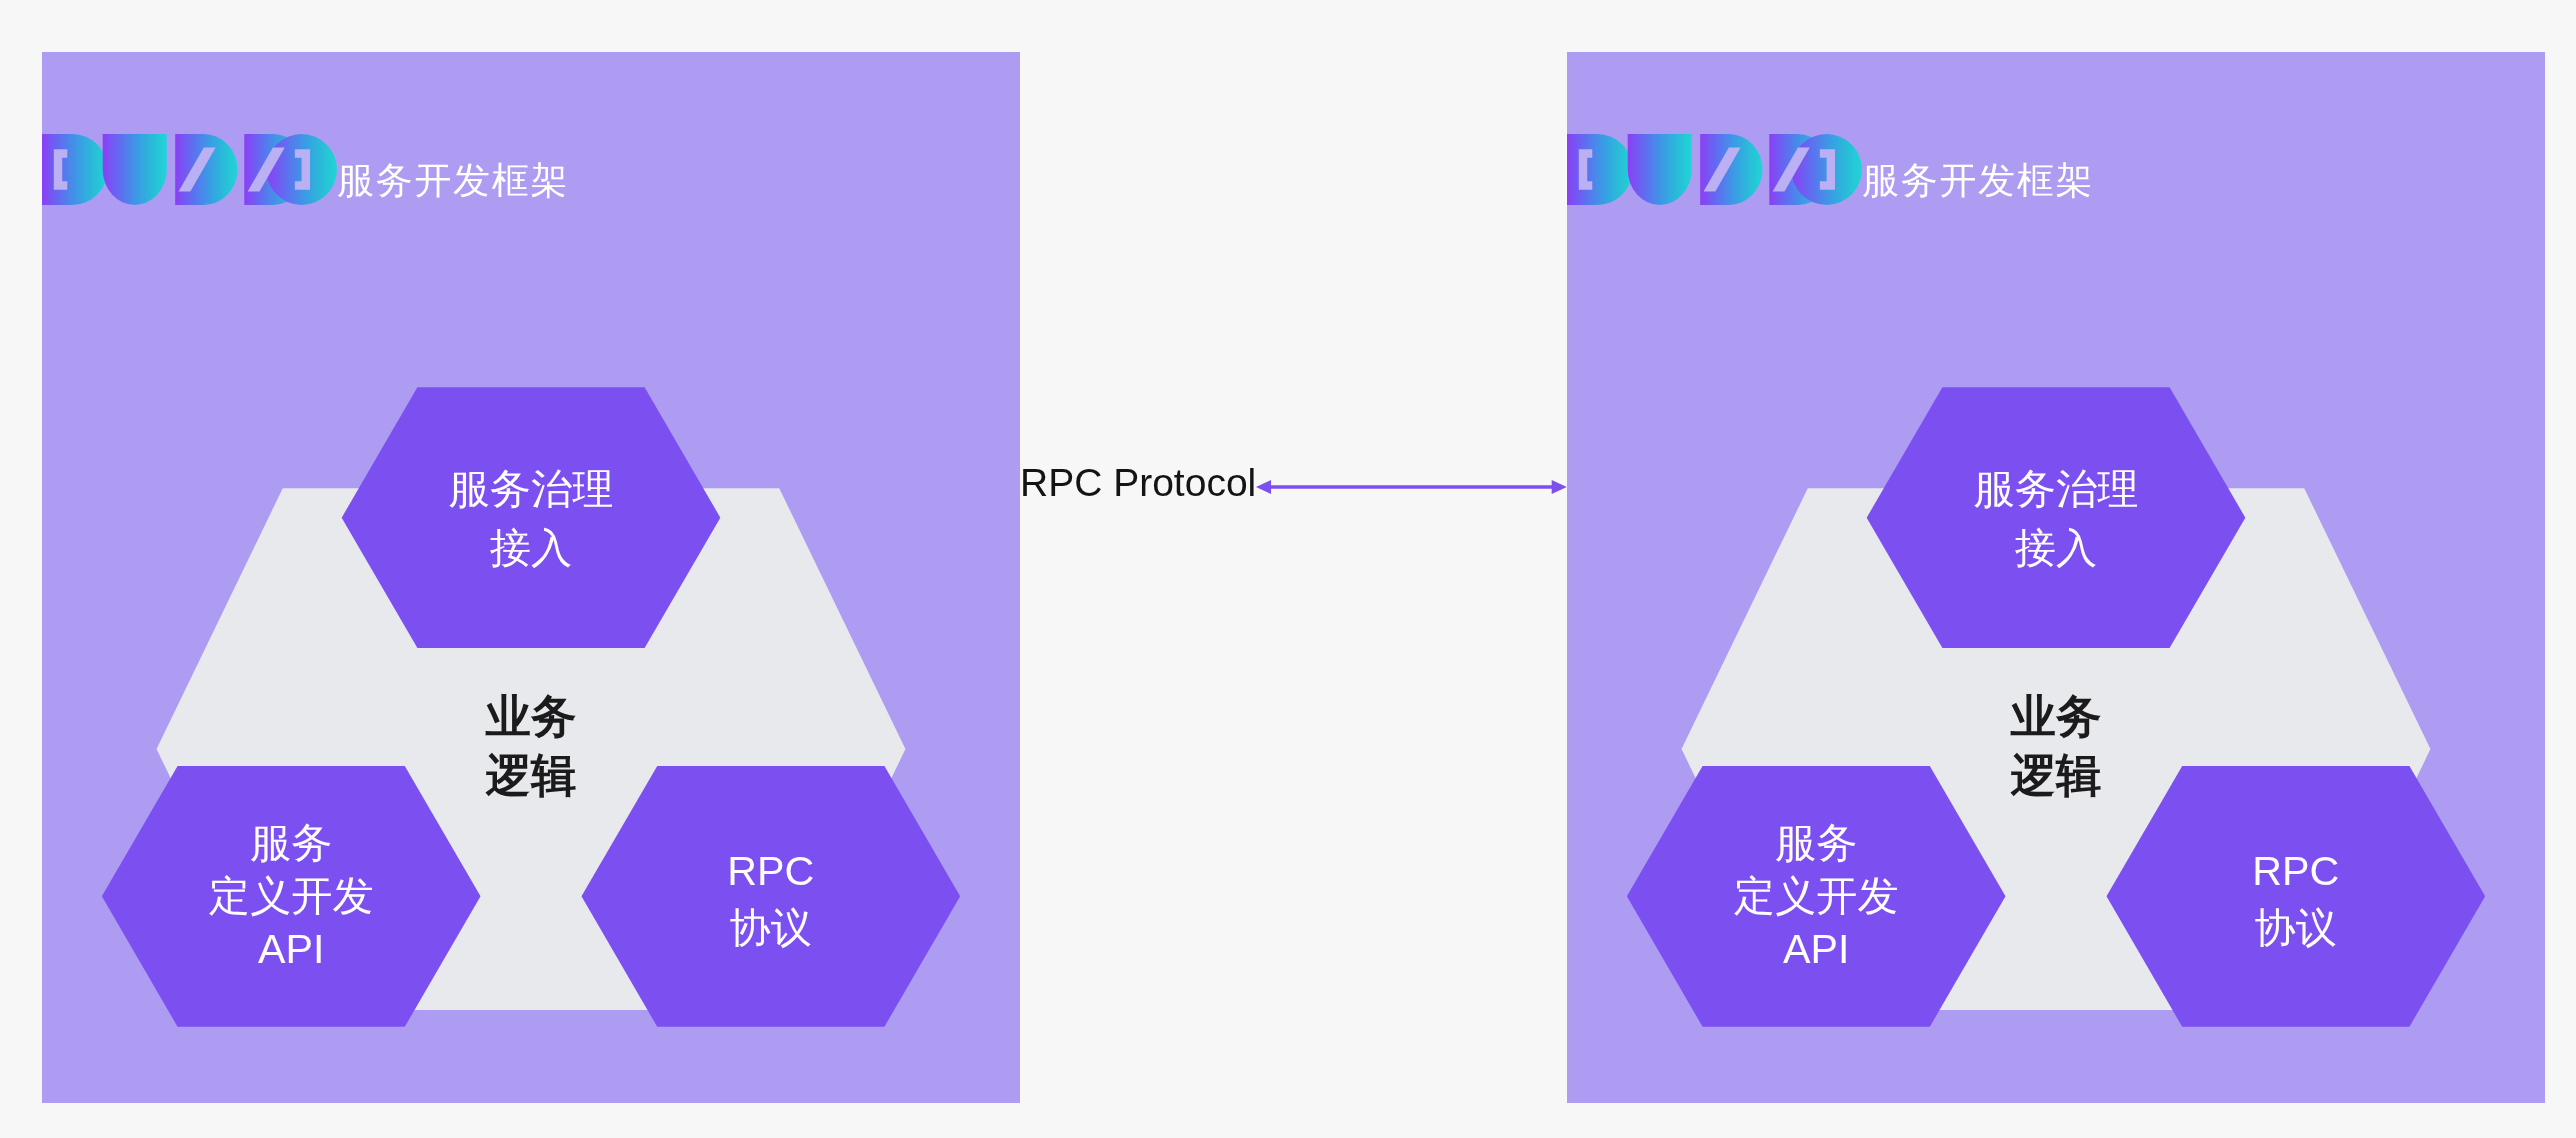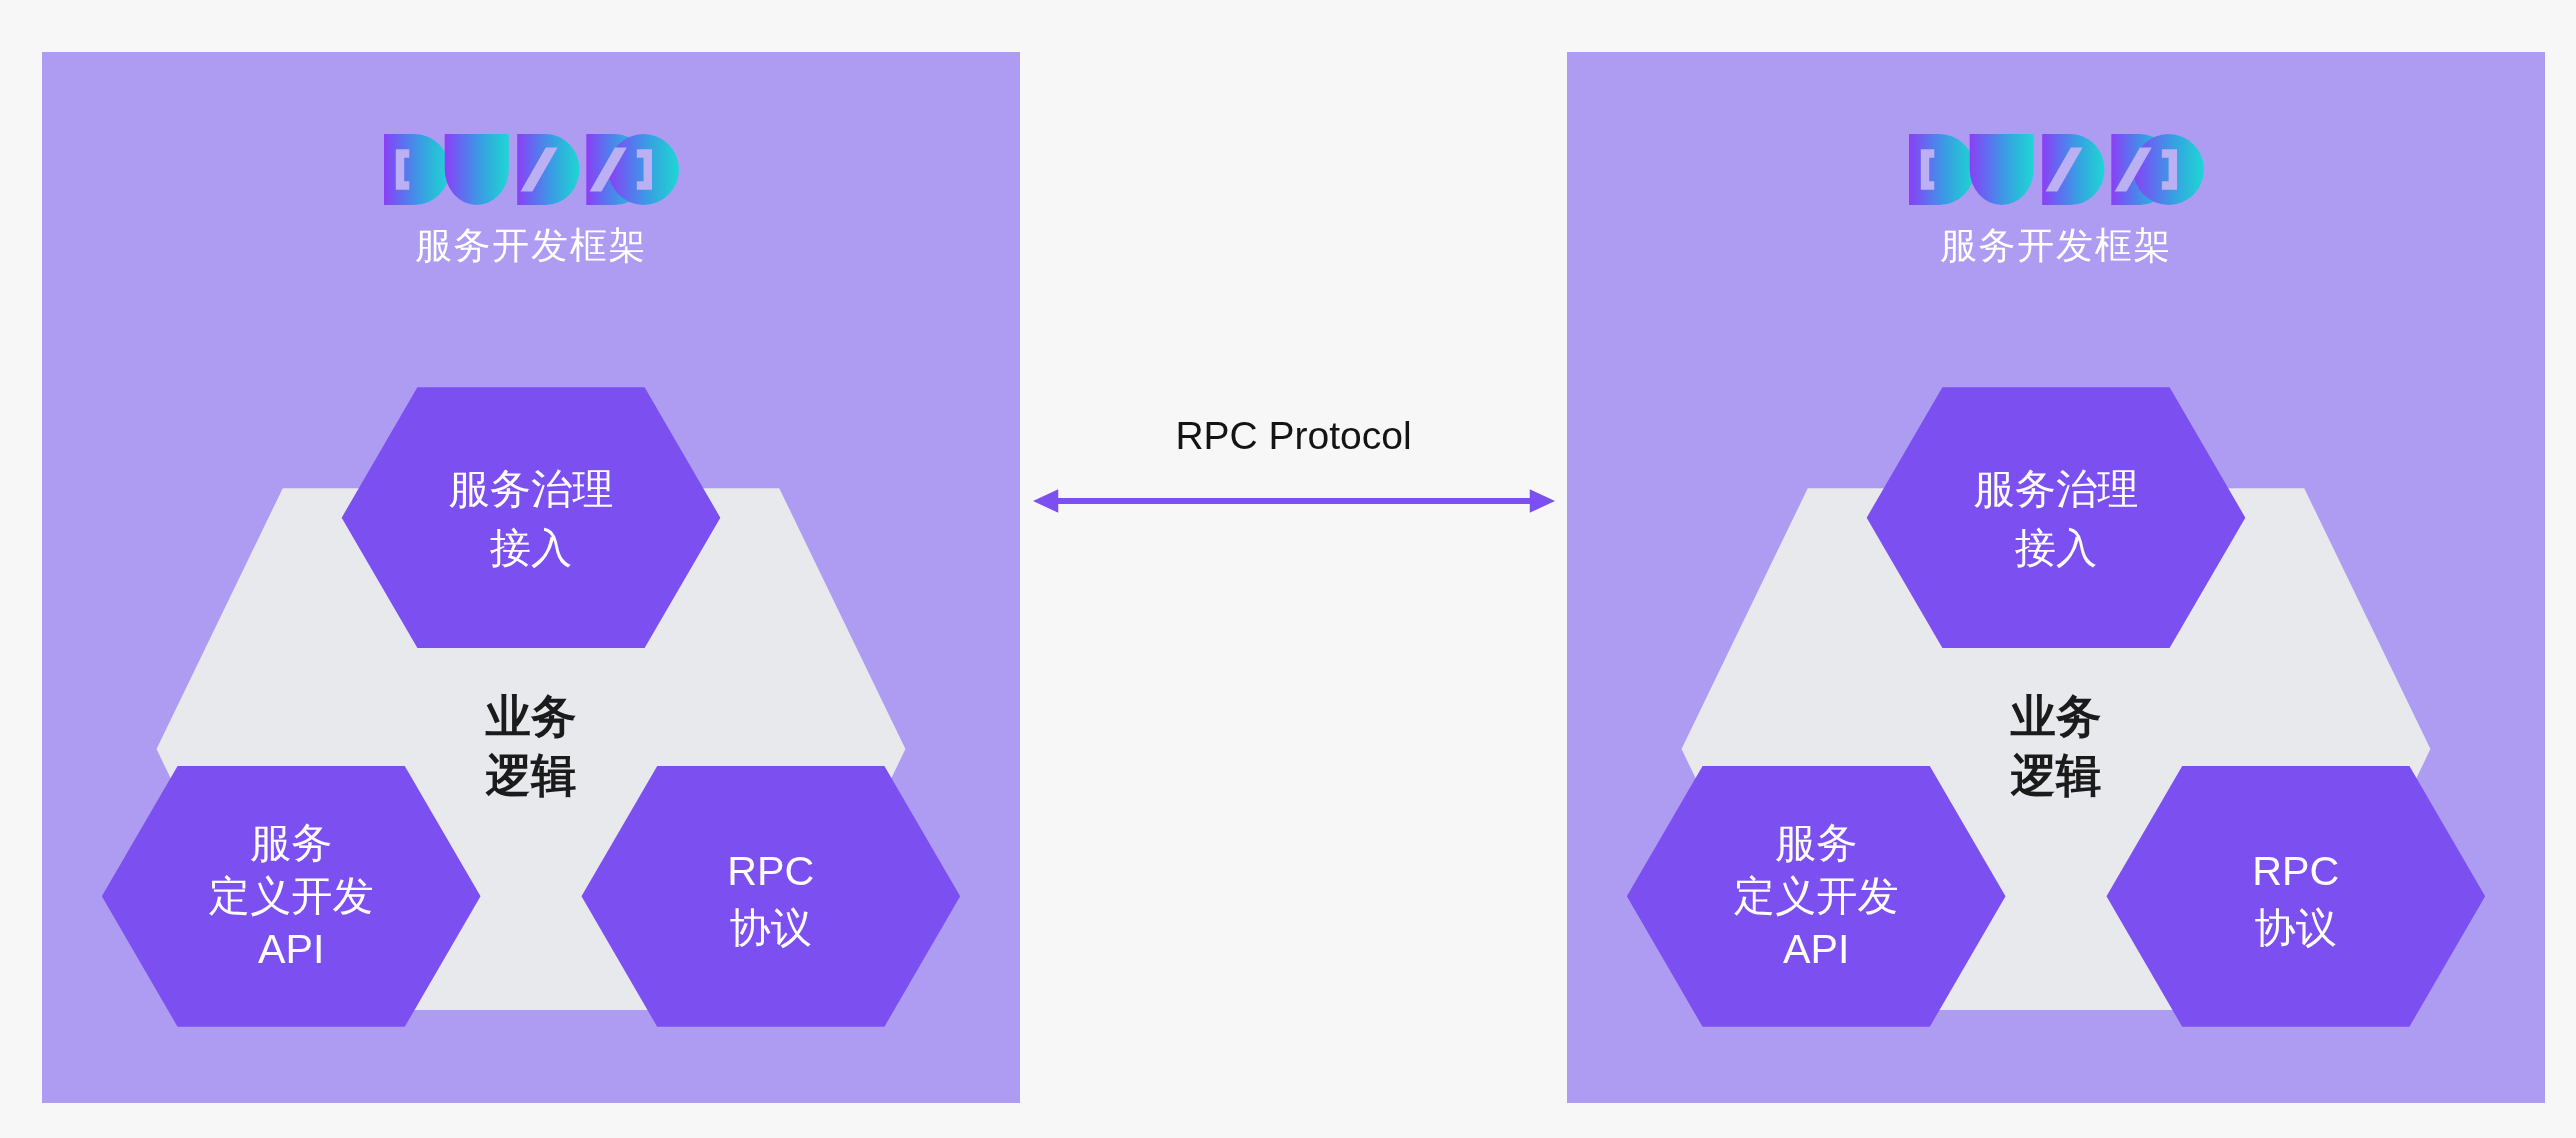--- a/index.html
+++ b/index.html
@@ -32,21 +32,21 @@
   .panel-left  { left: 42px; }
   .panel-right { left: 1567px; }
 
   
   .brand {
     position: absolute;
     top: 82px;
     left: 0;
     width: 100%;
     display: flex;
-    flex-direction: column;
+    flex-direction: row;
     align-items: center;
   }
 
   .logo-wrap {
     height: 71px;
     display: block;
   }
   .logo-svg { display: block; }
 
   .brand-subtitle {
@@ -86,21 +86,21 @@
   }
 
   
   .connector {
     position: absolute;
     left: 1020px;
     top: 396px;
     width: 547px;
     height: 152px;
     display: flex;
-    flex-direction: column;
+    flex-direction: row;
     align-items: center;
   }
   .connector-label {
     color: #141414;
     font-size: 39px;
     line-height: 1;
     white-space: nowrap;
     margin-top: 20px;
   }
   .connector-arrow {

